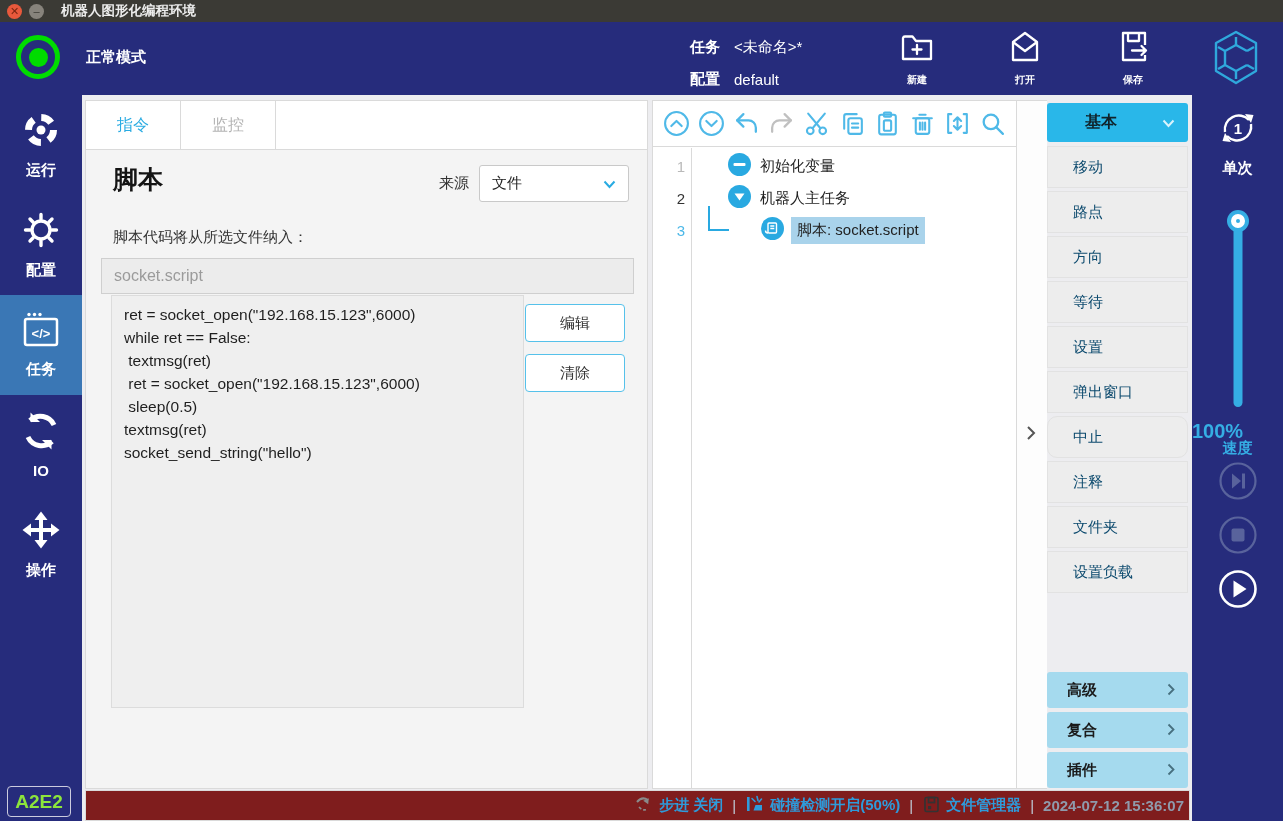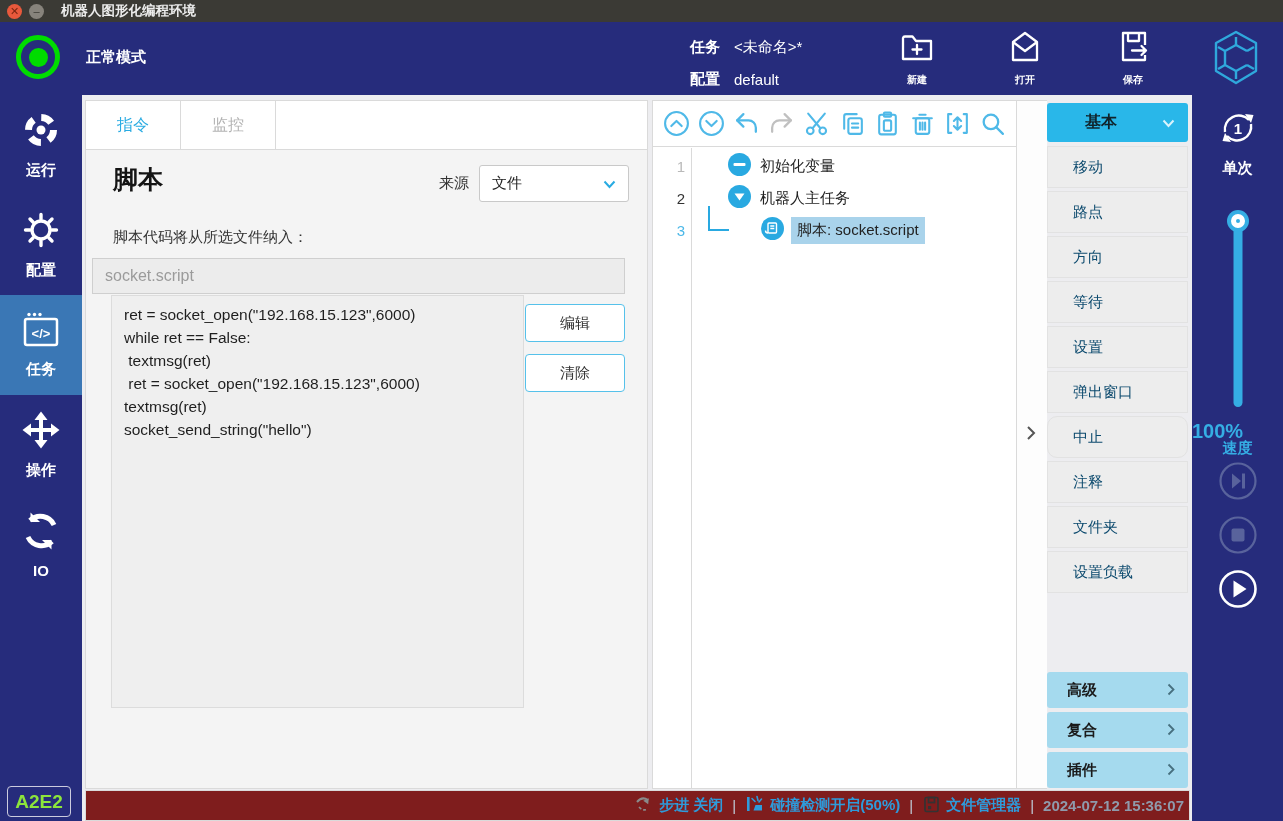--- a/index.html
+++ b/index.html
@@ -37,21 +37,21 @@
   
   .instr-panel { position:absolute; left:85px; top:100px; width:563px; height:689px; background:#F4F4F4; border:1px solid #DADADA; }
   .tabbar { height:49px; background:#fff; border-bottom:1px solid #DADADA; display:flex; }
   .tab { width:95px; display:flex; align-items:center; justify-content:center; font-size:16px; border-right:1px solid #DADADA; color:#B3B3B3; }
   .tab.active { color:#29ABE2; }
   .panel-title { position:absolute; left:27px; top:62px; font-size:25px; font-weight:bold; color:#141414; }
   .source-row { position:absolute; right:18px; top:64px; display:flex; align-items:center; gap:10px; }
   .source-label { font-size:15px; color:#333; }
   .select { width:150px; height:37px; background:#fff; border:1px solid #C9C9C9; border-radius:3px; display:flex; align-items:center; justify-content:space-between; padding:0 12px; font-size:15px; color:#222; }
   .desc { position:absolute; left:27px; top:127px; font-size:15px; color:#333; }
-  .file-field { position:absolute; left:6px; top:157px; width:533px; height:36px; background:#ECECEC; border:1px solid #CFCFCF; display:flex; align-items:center; padding:0 12px; font-size:16px; color:#9B9B9B; }
+  .file-field { position:absolute; left:15px; top:157px; width:533px; height:36px; background:#ECECEC; border:1px solid #CFCFCF; display:flex; align-items:center; padding:0 12px; font-size:16px; color:#9B9B9B; }
   .code-box { position:absolute; left:25px; top:194px; width:413px; height:413px; background:#EFEFEF; border:1px solid #DCDCDC; padding:7px 12px; font-size:15.5px; color:#1F1F1F; line-height:23px; white-space:pre; overflow:hidden; }
   .side-btn { position:absolute; left:439px; width:100px; height:38px; background:#fff; border:1px solid #56C1EA; border-radius:4px; display:flex; align-items:center; justify-content:center; font-size:15px; color:#333; }
 
   
   .tree-panel { position:absolute; left:652px; top:100px; width:365px; height:689px; background:#fff; border:1px solid #DADADA; }
   .tree-toolbar { height:46px; display:flex; align-items:center; justify-content:space-between; padding:0 10px; border-bottom:1px solid #DADADA; }
   .ticon { width:27px; height:27px; display:flex; align-items:center; justify-content:center; }
   .tree-body { position:absolute; left:0; top:47px; right:0; bottom:0; }
   .gutter-sep { position:absolute; left:38px; top:0; bottom:0; width:1px; background:#DADADA; }
   .trow { position:absolute; left:0; right:0; height:32px; display:flex; align-items:center; }
@@ -194,43 +194,43 @@
             <circle cx="14.5" cy="3.5" r="1.7" fill="#fff"></circle>
             <circle cx="20" cy="3.5" r="1.7" fill="#fff"></circle>
             <rect x="5" y="8" width="32" height="26" rx="2" fill="none" stroke="#fff" stroke-width="2.5"></rect>
             <text x="21" y="26.5" fill="#fff" font-size="13" font-weight="bold" text-anchor="middle">&lt;/&gt;</text>
           </svg>
       </span>
       <span class="nlbl">任务</span>
     </div>
     <div class="nav-item">
       <span>
+        <svg width="40" height="40" viewBox="0 0 40 40">
+            <g stroke="#fff" stroke-width="5" fill="none">
+              <path d="M33 14 A15 15 0 0 0 9 9.5"></path>
+              <path d="M7 26 A15 15 0 0 0 31 30.5"></path>
+            </g>
+            <path d="M9.5 1.5 v9.5 h9.5 z" fill="#fff"></path>
+            <path d="M30.5 38.5 v-9.5 h-9.5 z" fill="#fff"></path>
+          </svg>
+      </span>
+      <span class="nlbl">IO</span>
+    </div>
+    <div class="nav-item">
+      <span>
         <svg width="40" height="40" viewBox="0 0 40 40" fill="#fff">
             <path d="M20 1.5 l6.5 8.5 h-13 z"></path>
             <path d="M20 38.5 l6.5 -8.5 h-13 z"></path>
             <path d="M1.5 20 l8.5 -6.5 v13 z"></path>
             <path d="M38.5 20 l-8.5 -6.5 v13 z"></path>
             <rect x="18" y="9" width="4" height="22"></rect>
             <rect x="9" y="18" width="22" height="4"></rect>
           </svg>
       </span>
       <span class="nlbl">操作</span>
-    </div>
-    <div class="nav-item">
-      <span>
-        <svg width="40" height="40" viewBox="0 0 40 40">
-            <g stroke="#fff" stroke-width="5" fill="none">
-              <path d="M33 14 A15 15 0 0 0 9 9.5"></path>
-              <path d="M7 26 A15 15 0 0 0 31 30.5"></path>
-            </g>
-            <path d="M9.5 1.5 v9.5 h9.5 z" fill="#fff"></path>
-            <path d="M30.5 38.5 v-9.5 h-9.5 z" fill="#fff"></path>
-          </svg>
-      </span>
-      <span class="nlbl">IO</span>
     </div>
     <div class="robot-badge">A2E2</div>
   </div>
 
   <div class="instr-panel">
     <div class="tabbar">
       <div class="tab active">指令</div>
       <div class="tab">监控</div>
     </div>
     <div class="panel-title">脚本</div>
@@ -240,21 +240,21 @@
         <span>文件</span>
         <span><svg width="13" height="9" viewBox="0 0 13 9">
               <polyline points="1.5,1.5 6.5,7 11.5,1.5" fill="none" stroke="#29ABE2" stroke-width="2"></polyline>
             </svg></span>
       </div>
     </div>
     <div class="desc">脚本代码将从所选文件纳入：</div>
     <div class="file-field">
       <span>socket.script</span>
     </div>
-    <div class="code-box"><div>ret = socket_open("192.168.15.123",6000)</div><div>while ret == False:</div><div> textmsg(ret)</div><div> ret = socket_open("192.168.15.123",6000)</div><div>textmsg(ret)</div><div>socket_send_string("hello")</div></div>
+    <div class="code-box"><div>ret = socket_open("192.168.15.123",6000)</div><div>while ret == False:</div><div> textmsg(ret)</div><div> ret = socket_open("192.168.15.123",6000)</div><div> sleep(0.5)</div><div>textmsg(ret)</div><div>socket_send_string("hello")</div></div>
     <div class="side-btn" style="top:203px;">编辑</div>
     <div class="side-btn" style="top:253px;">清除</div>
   </div>
 
   <div class="tree-panel">
     <div class="tree-toolbar">
       <span class="ticon">
           <svg width="27" height="27" viewBox="0 0 26 26" fill="none" stroke="#4FB9E8" stroke-width="2" stroke-linecap="round" stroke-linejoin="round">
             <circle cx="13" cy="13" r="11"></circle>
             <path d="M8 15.5 L13 10.5 L18 15.5"></path>

